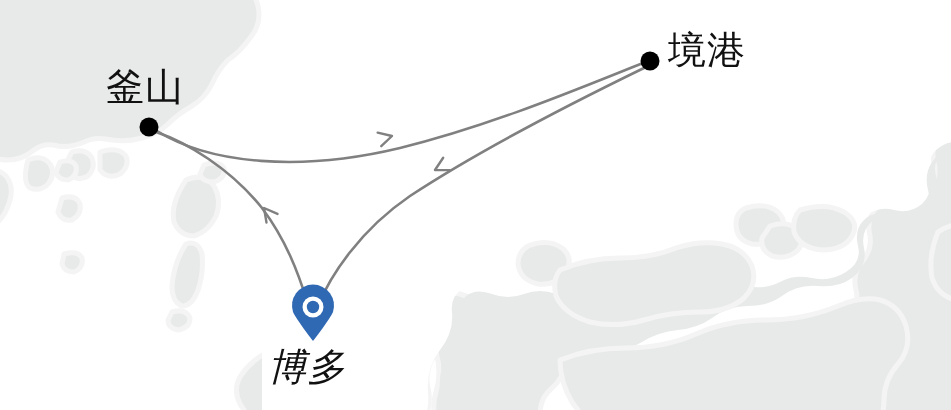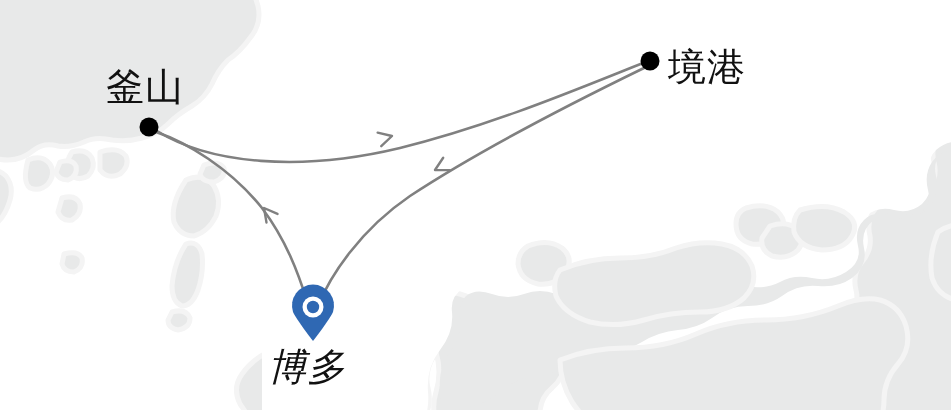--- a/index.html
+++ b/index.html
@@ -28,21 +28,21 @@
   .city-label {
     position: absolute;
     color: #111111;
     font-size: 38px;
     line-height: 1;
     white-space: nowrap;
     letter-spacing: 1px;
     font-family: "DejaVu Sans", "Liberation Sans", sans-serif;
   }
   #label-busan   { left: 106px; top: 62px; margin-top: 6px; }
-  #label-sakai   { left: 668px; top: 48px; }
+  #label-sakai   { left: 668px; top: 31px; }
   #label-hakata  { left: 268px; top: 348px; font-style: italic; }
 </style>
 </head>
 <body>
 
 <div id="map-root">
 
   <svg id="map-svg" viewBox="0 0 951 410" xmlns="http://www.w3.org/2000/svg">
 
     <defs>

